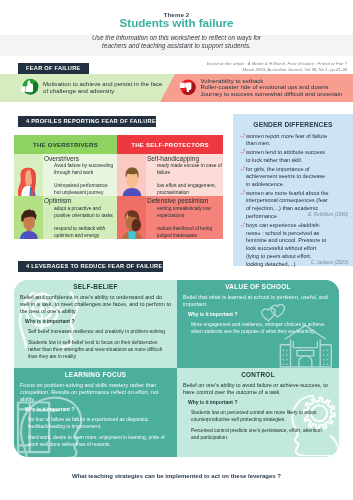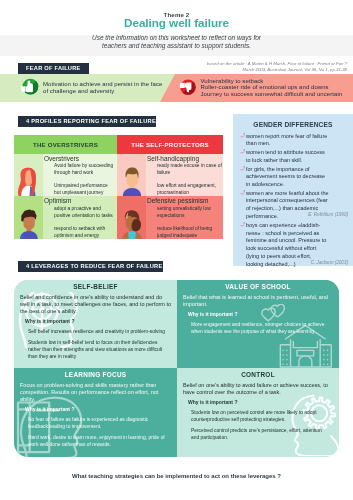--- a/index.html
+++ b/index.html
@@ -51,21 +51,21 @@
 
   
   .footer { left:0; top:473px; width:353px; text-align:center; font-size:6.0px; font-weight:bold; color:#2c3b4b; }
 </style>
 </head>
 <body>
 
 <div class="page">
 <div class="abs graybar"></div>
 <div class="abs theme">Theme 2</div>
-<div class="abs maintitle">Dealing well failure</div>
+<div class="abs maintitle">Students with failure</div>
 <div class="abs sub sub1">Use the information on this worksheet to reflect on ways for</div>
 <div class="abs sub sub2">teachers and teaching assistant to support students.</div>
 <div class="abs fof-green"></div>
 <div class="abs fof-pink"></div>
 <div class="abs bar fof-bar">FEAR OF FAILURE</div>
 <div class="abs cite" style="top:61px;">based on the article : A Martin &amp; H Marsh, Fear of failure : Friend or Foe ?</div>
 <div class="abs cite" style="top:66.5px;">March 2003, Australian Journal, Vol 38, No 1, pp.31-38</div>
 <svg class="abs" style="left:20.5px;top:78px;" width="18.5" height="17.5" viewBox="0 0 18.5 17.5">
 <circle cx="9.4" cy="8.6" r="7.9" fill="#27a03c"></circle>
 <path d="M15.0 3.0 A7.9 7.9 0 0 1 3.8 14.2 Z" fill="#10792a"></path>

